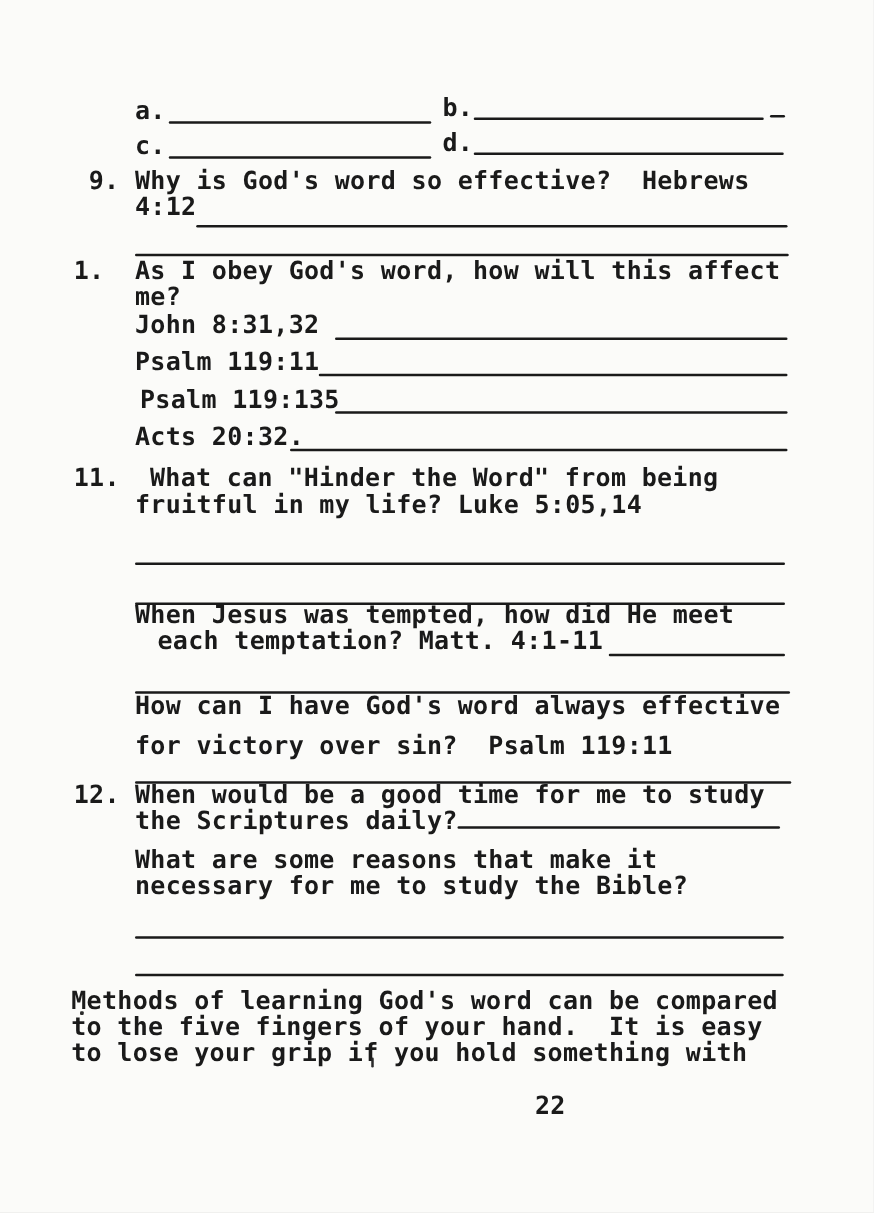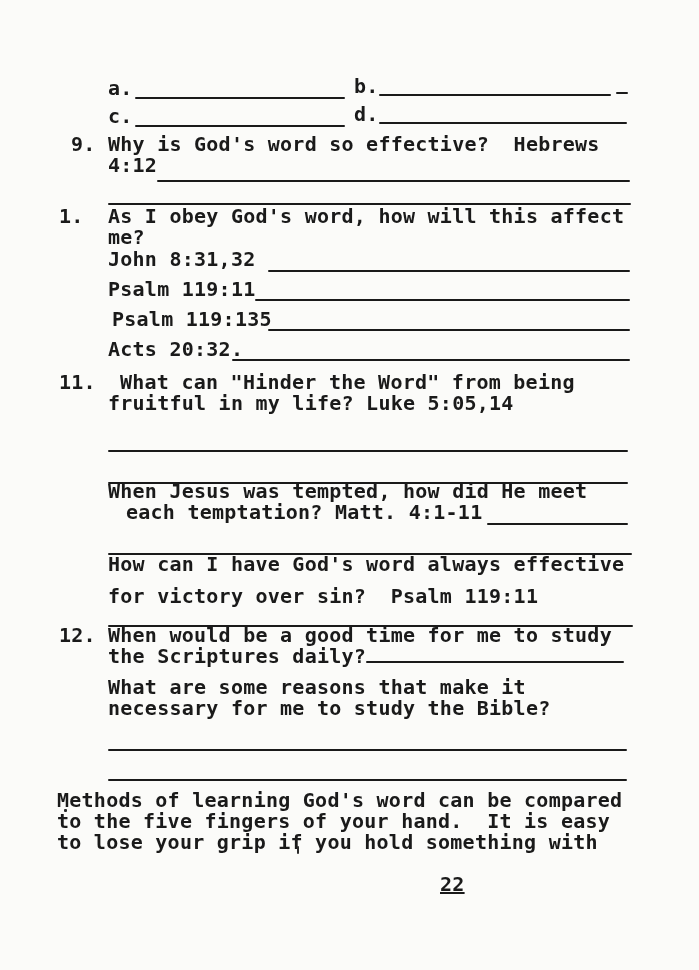--- a/index.html
+++ b/index.html
@@ -58,21 +58,21 @@
     <div class="txt" style="left: 108px; top: 554px;">How can I have God's word always effective</div>
     <div class="txt" style="left: 108px; top: 586px;">for victory over sin?  Psalm 119:11</div>
     <div class="txt" style="left: 59px; top: 625px;">12.</div>
     <div class="txt" style="left: 108px; top: 625px;">When would be a good time for me to study</div>
     <div class="txt" style="left: 108px; top: 677px;">What are some reasons that make it</div>
     <div class="txt" style="left: 108px; top: 646px;">the Scriptures daily?</div>
     <div class="txt" style="left: 108px; top: 698px;">necessary for me to study the Bible?</div>
     <div class="txt" style="left: 57px; top: 811px;">to the five fingers of your hand.  It is easy</div>
     <div class="txt" style="left: 57px; top: 790px;">Methods of learning God's word can be compared</div>
     <div class="txt" style="left: 57px; top: 832px;">to lose your grip if you hold something with</div>
-    <div class="txt" style="left: 440px; top: 874px; text-decoration: underline;">22</div>
+    <div class="txt" style="left: 428px; top: 874px;">22</div>
     <div class="rule" style="left: 135px; top: 97px; width: 210px; background: rgb(26, 26, 26);"></div>
     <div class="rule" style="left: 379px; top: 94px; width: 232px; background: rgb(26, 26, 26);"></div>
     <div class="rule" style="left: 616px; top: 92px; width: 12px; background: rgb(26, 26, 26);"></div>
     <div class="rule" style="left: 135px; top: 125px; width: 210px; background: rgb(26, 26, 26);"></div>
     <div class="rule" style="left: 379px; top: 122px; width: 248px; background: rgb(26, 26, 26);"></div>
     <div class="rule" style="left: 157px; top: 180px; width: 473px; background: rgb(26, 26, 26);"></div>
     <div class="rule" style="left: 108px; top: 203px; width: 523px; background: rgb(26, 26, 26);"></div>
     <div class="rule" style="left: 268px; top: 270px; width: 362px; background: rgb(26, 26, 26);"></div>
     <div class="rule" style="left: 255px; top: 299px; width: 375px; background: rgb(26, 26, 26);"></div>
     <div class="rule" style="left: 268px; top: 329px; width: 362px; background: rgb(26, 26, 26);"></div>

